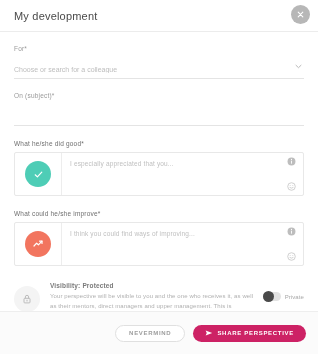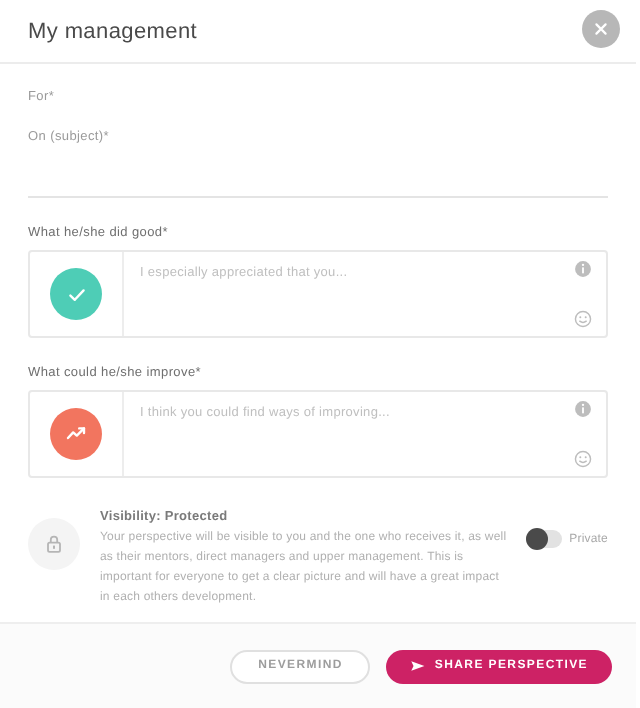--- a/index.html
+++ b/index.html
@@ -148,34 +148,42 @@
     height:17px;padding:0 12px;gap:4px;
   }
   .btn-primary svg{display:block;}
 </style>
 </head>
 <body>
 
 <div class="modal">
 
   <div class="header">
-    <span class="title">My management</span>
+    <span class="title">My development</span>
     <button class="close-btn">
       <span>
         <svg width="9" height="9" viewBox="0 0 9 9">
           <path d="M2.2 2.2 L6.8 6.8 M6.8 2.2 L2.2 6.8" stroke="#ffffff" stroke-width="1.1" stroke-linecap="round"></path>
         </svg>
       </span>
     </button>
   </div>
 
   <div class="body">
 
     <div class="field">
       <span class="field-label">For*</span>
+      <div class="select-wrap">
+        <input class="underline-input" type="text" placeholder="Choose or search for a colleague" style="">
+        <span class="chevron">
+          <svg width="9" height="9" viewBox="0 0 9 9">
+            <path d="M2 3.3 L4.5 5.7 L7 3.3" stroke="#b9b9b9" stroke-width="1" fill="none" stroke-linecap="round" stroke-linejoin="round"></path>
+          </svg>
+        </span>
+      </div>
     </div>
 
     <div class="field">
       <span class="field-label">On (subject)*</span>
       <input class="underline-input" type="text" placeholder="" style="">
     </div>
 
     <div class="block">
       <span class="block-label">What he/she did good*</span>
       <div class="card">

